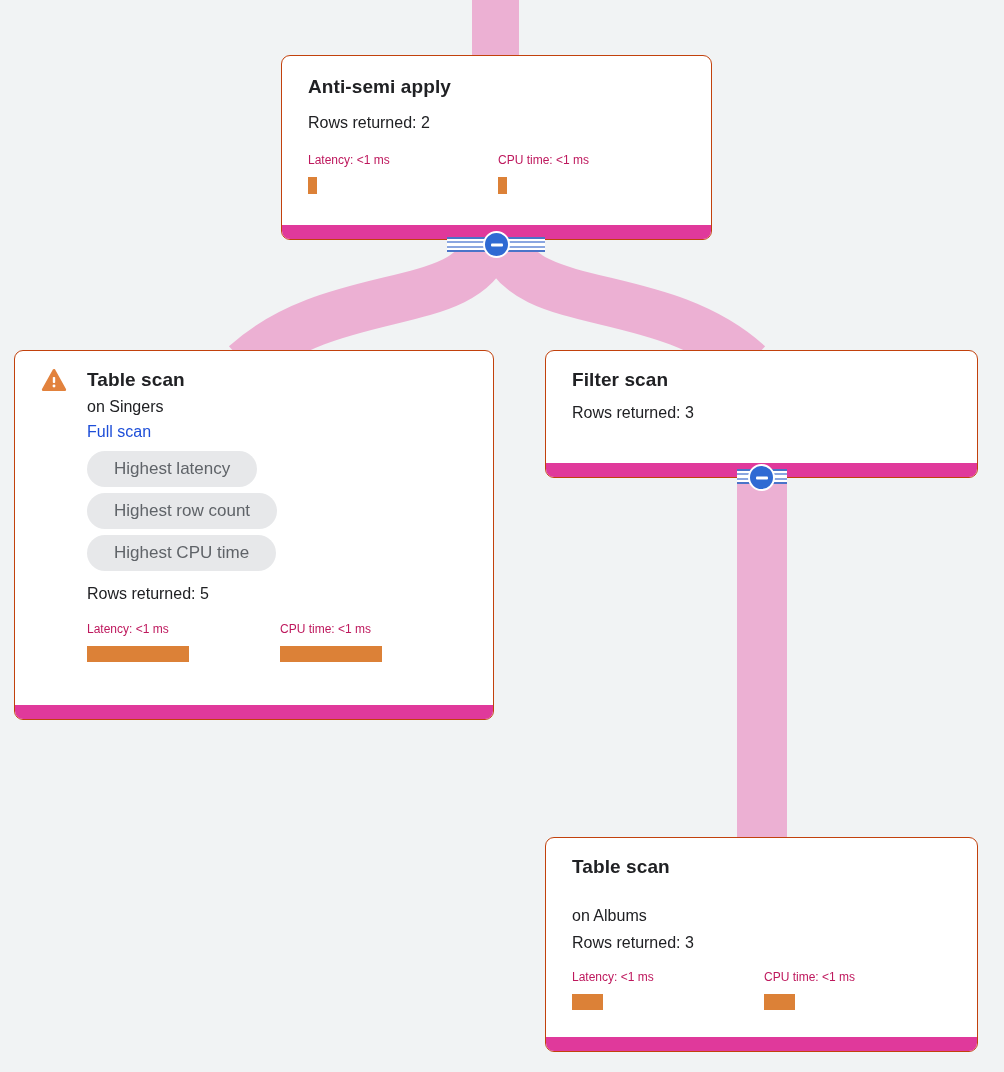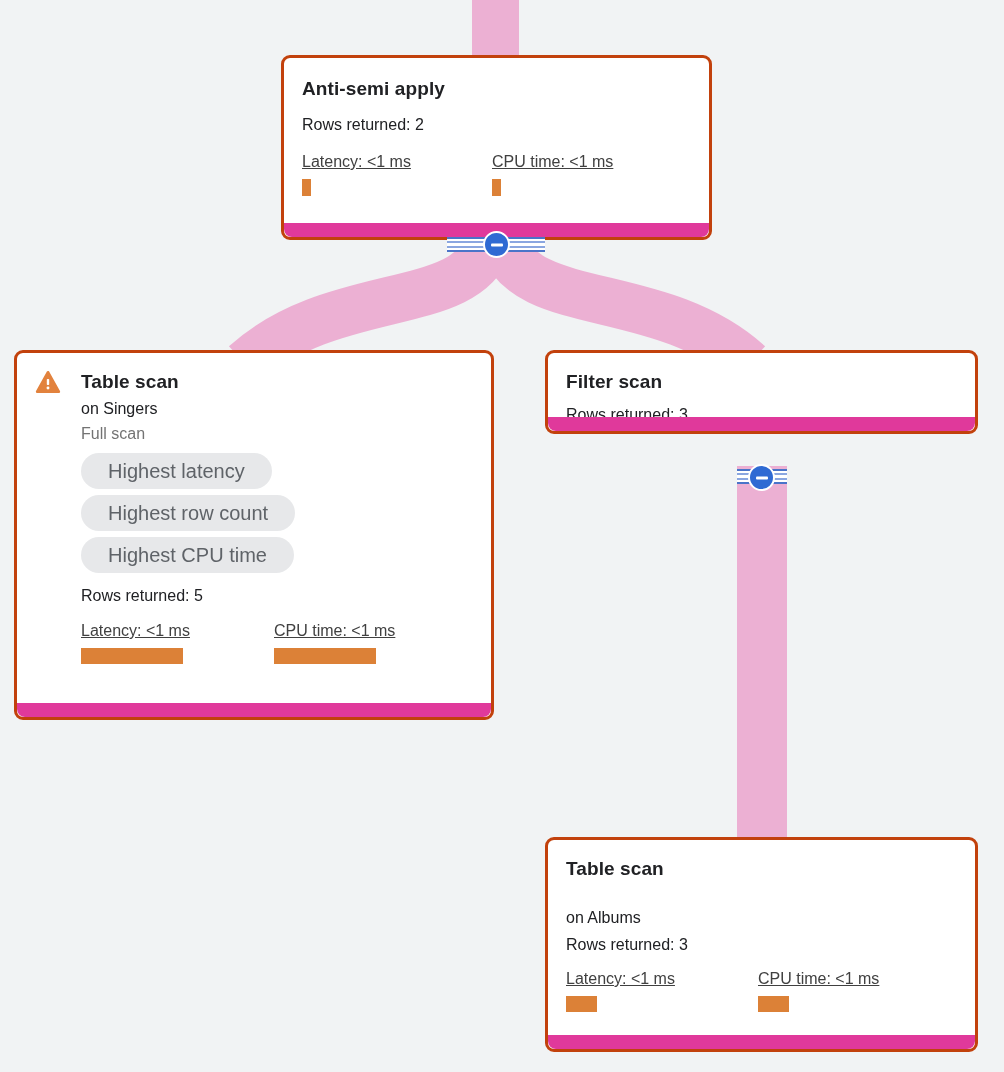--- a/index.html
+++ b/index.html
@@ -16,69 +16,68 @@
   }
   .edges {
     position: absolute;
     left: 0; top: 0;
     z-index: 0;
   }
   .card {
     position: absolute;
     box-sizing: border-box;
     background: #FFFFFF;
-    border: 3px solid #c2410c;
+    border: 1px solid #c2410c;
     border-radius: 9px;
     z-index: 1;
-    padding: 18px 18px 0 18px;
+    padding: 18px 18px 0 26px;
     cursor: pointer;
   }
   .card-title {
     font-size: 19px;
     font-weight: 600;
     color: #202124;
     line-height: 26px;
     letter-spacing: 0.1px;
   }
   .card-line {
     font-size: 16px;
     color: #202124;
     line-height: 23px;
     margin-top: 11px;
   }
-  .card-line.muted { color: #737373; margin-top: 2px; }
+  .card-line.muted { color: #1d4ed8; margin-top: 2px; }
   .header-row {
     display: flex;
     align-items: center;
     gap: 20px;
   }
   .indented { margin-left: 46px; }
   .warning-icon { width: 26px; height: 26px; flex: 0 0 auto; }
   .chip {
     display: block;
     width: fit-content;
     background: #E7E8EA;
     color: #5F6368;
-    font-size: 20px;
+    font-size: 17px;
     line-height: 20px;
     padding: 8px 27px;
     border-radius: 18px;
     margin-top: 6px;
   }
   .chips { margin-top: 8px; margin-bottom: 2px; }
   .metrics {
     display: flex;
     margin-top: 15px;
   }
   .metric { width: 190px; }
   .metric-label {
-    font-size: 16px;
-    color: #404040;
+    font-size: 12px;
+    color: #be185d;
     line-height: 22px;
-    text-decoration: underline;
   }
   .metric-bar {
     background: #DC8137;
     margin-top: 6px;
   }
   .bar-tall-xs { width: 9px;  height: 17px; }
   .bar-lg      { width: 102px; height: 16px; }
   .bar-sm      { width: 31px;  height: 16px; }
   .accent {
     position: absolute;
@@ -174,21 +173,21 @@
         </div>
         <div class="metric">
           <div class="metric-label">CPU time: &lt;1 ms</div>
           <div class="metric-bar bar-lg"></div>
         </div>
       </div>
     </div>
     <div class="accent"></div>
   </div>
 
-  <div class="card" style="left:545px; top:350px; width:433px; height:84px; padding-top:16px;">
+  <div class="card" style="left:545px; top:350px; width:433px; height:128px; padding-top:16px;">
     <div class="card-title">Filter scan</div>
     <div class="card-line" style="margin-top:8px">Rows returned: 3</div>
     <div class="accent"></div>
   </div>
 
   <div class="collapse-band" style="left:737px; top:469px; width:50px;"></div>
   <div class="collapse-circle" style="left:748px; top:464px;">
     <div class="minus"></div>
   </div>
 

